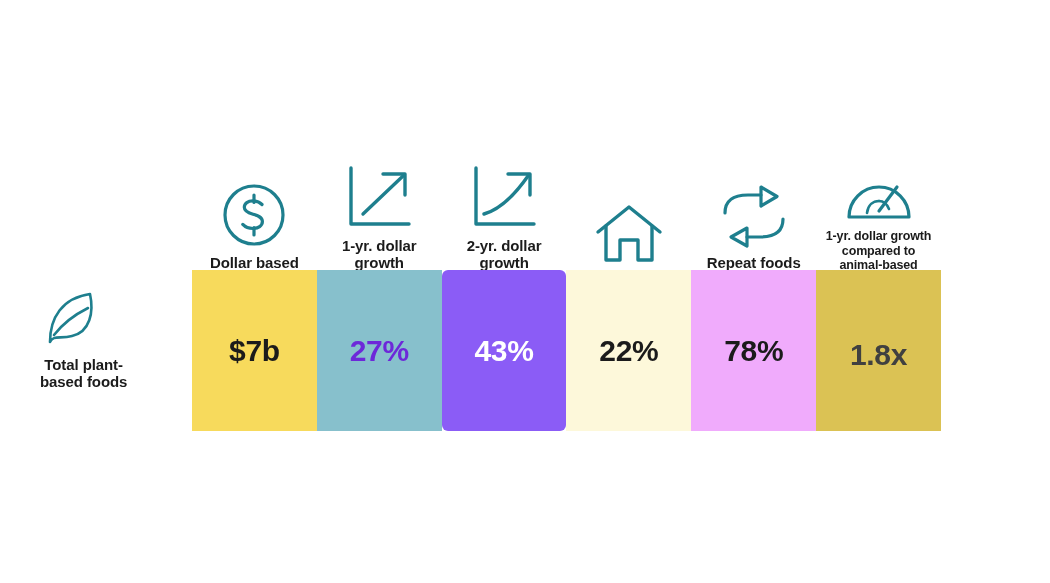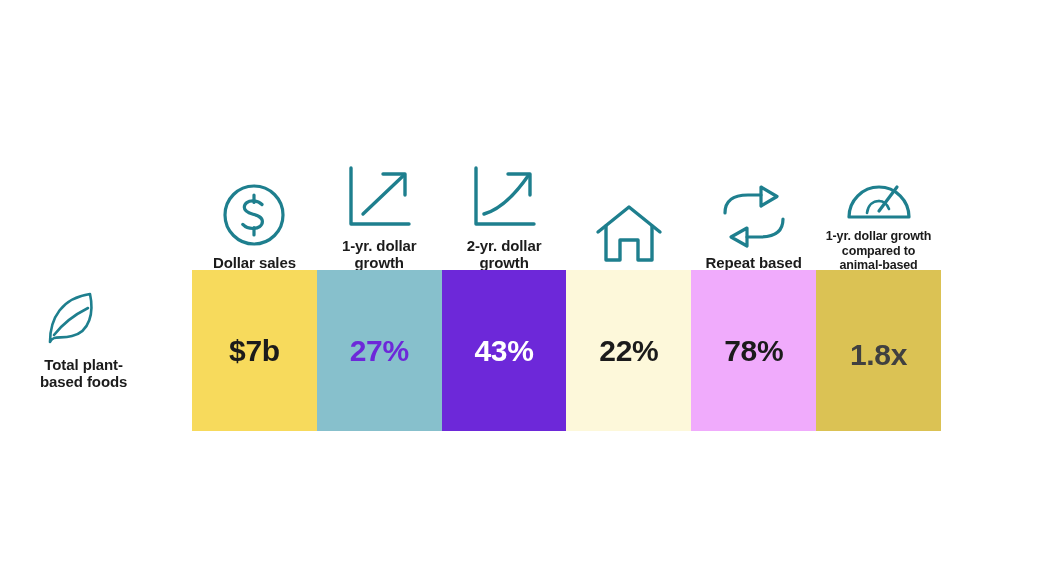--- a/index.html
+++ b/index.html
@@ -126,21 +126,21 @@
 
     <div class="header-cell">
       <div class="header-icon">
         <svg width="68" height="68" viewBox="0 0 68 68">
           <circle cx="34" cy="34" r="29" fill="none" stroke="#1E7F8E" stroke-width="3.2"></circle>
           <path d="M42 23.5c-2.6-2.6-6-3.6-9.3-3.6-4.6 0-8.4 2.5-8.4 6.4 0 4.3 4.3 5.7 8.7 6.9 4.6 1.2 9.4 2.6 9.4 7.3 0 4.3-4.2 7-9.4 7-3.9 0-7.6-1.3-10.2-4.1" fill="none" stroke="#1E7F8E" stroke-width="3.2" stroke-linecap="round"></path>
           <line x1="34" y1="14" x2="34" y2="21.5" stroke="#1E7F8E" stroke-width="3.2" stroke-linecap="round"></line>
           <line x1="34" y1="46.5" x2="34" y2="54" stroke="#1E7F8E" stroke-width="3.2" stroke-linecap="round"></line>
         </svg>
       </div>
-      <div class="header-label">Dollar sales</div>
+      <div class="header-label">Dollar based</div>
     </div>
 
     <div class="header-cell">
       <div class="header-icon">
         <svg width="72" height="68" viewBox="0 0 72 68">
           <path d="M8 4 L8 60 L66 60" fill="none" stroke="#1E7F8E" stroke-width="3.4" stroke-linecap="round" stroke-linejoin="round"></path>
           <line x1="20" y1="50" x2="60" y2="12" stroke="#1E7F8E" stroke-width="3.4" stroke-linecap="round"></line>
           <polyline points="40,10 62,10 62,31" fill="none" stroke="#1E7F8E" stroke-width="3.4" stroke-linecap="round" stroke-linejoin="round"></polyline>
         </svg>
       </div>
@@ -171,21 +171,21 @@
 
     <div class="header-cell">
       <div class="header-icon">
         <svg width="74" height="66" viewBox="0 0 74 66">
           <path d="M8 30 C8 16 19 12 31 12 L44 12" fill="none" stroke="#1E7F8E" stroke-width="3.2" stroke-linecap="round"></path>
           <path d="M44 4 L60 13.5 L44 23 Z" fill="none" stroke="#1E7F8E" stroke-width="3.2" stroke-linejoin="round"></path>
           <path d="M66 36 C66 50 55 54 43 54 L30 54" fill="none" stroke="#1E7F8E" stroke-width="3.2" stroke-linecap="round"></path>
           <path d="M30 45 L14 54 L30 63 Z" fill="none" stroke="#1E7F8E" stroke-width="3.2" stroke-linejoin="round"></path>
         </svg>
       </div>
-      <div class="header-label">Repeat based</div>
+      <div class="header-label">Repeat foods</div>
     </div>
 
     <div class="header-cell">
       <div class="header-icon">
         <svg width="72" height="56" viewBox="0 0 72 56">
           <path d="M6 50 A30 30 0 0 1 66 50 Z" fill="none" stroke="#1E7F8E" stroke-width="3.2" stroke-linejoin="round"></path>
           <line x1="36" y1="44" x2="54" y2="20" stroke="#1E7F8E" stroke-width="3.2" stroke-linecap="round"></line>
           <path d="M24 46 C25 38 30 34 36 34" fill="none" stroke="#1E7F8E" stroke-width="2.6" stroke-linecap="round"></path>
           <path d="M36 34 C41 34 44 37 46 42" fill="none" stroke="#1E7F8E" stroke-width="2.6" stroke-linecap="round"></path>
         </svg>
@@ -208,21 +208,21 @@
 based foods</div>
   </div>
 
   <div class="data-band">
     <div class="data-cell" style="background-color: rgb(247, 218, 92);">
       <span class="data-value" style="color: rgb(27, 27, 27);">$7b</span>
     </div>
     <div class="data-cell" style="background-color: rgb(135, 192, 204);">
       <span class="data-value" style="color: #6d28d9;">27%</span>
     </div>
-    <div class="data-cell" style="background-color: #6d28d9;">
+    <div class="data-cell" style="background-color: #8b5cf6; border-radius: 6px;">
       <span class="data-value" style="color: rgb(255, 255, 255);">43%</span>
     </div>
     <div class="data-cell" style="background-color: rgb(253, 248, 218);">
       <span class="data-value" style="color: rgb(27, 27, 27);">22%</span>
     </div>
     <div class="data-cell" style="background-color: #f0abfc;">
       <span class="data-value" style="color: rgb(27, 27, 27);">78%</span>
     </div>
     <div class="data-cell" style="background-color: rgb(219, 194, 84);">
       <span class="data-value" style="color: #404040; margin-top: 9px;">1.8x</span>

